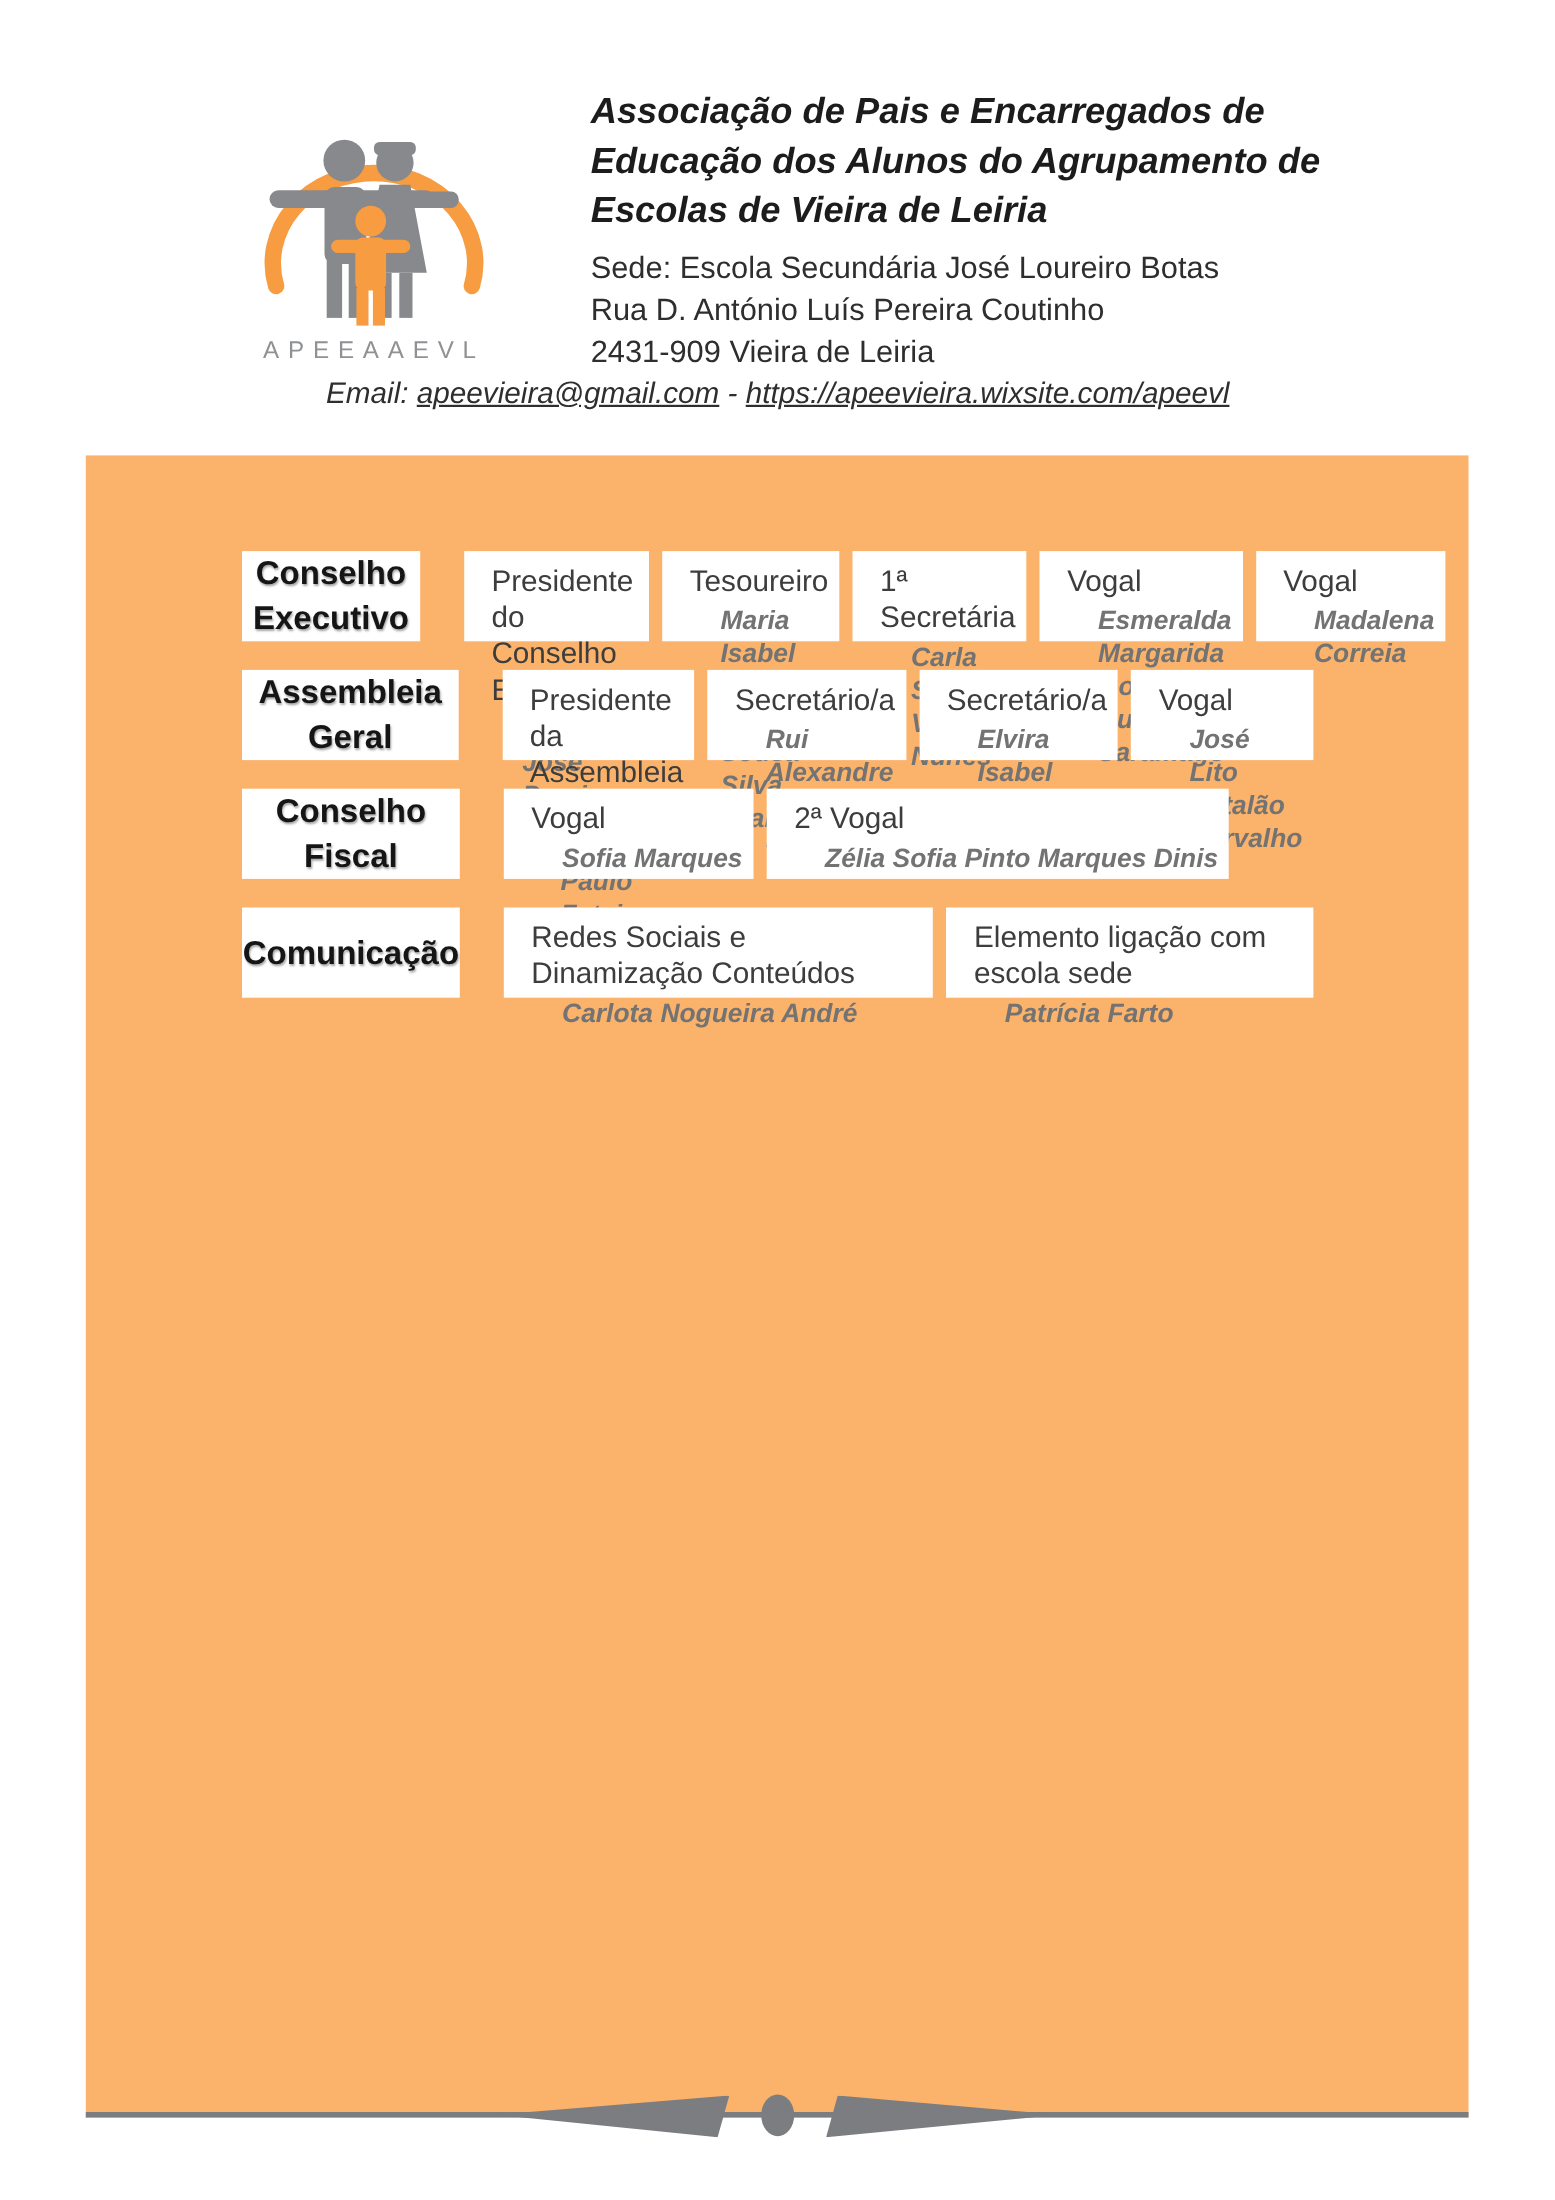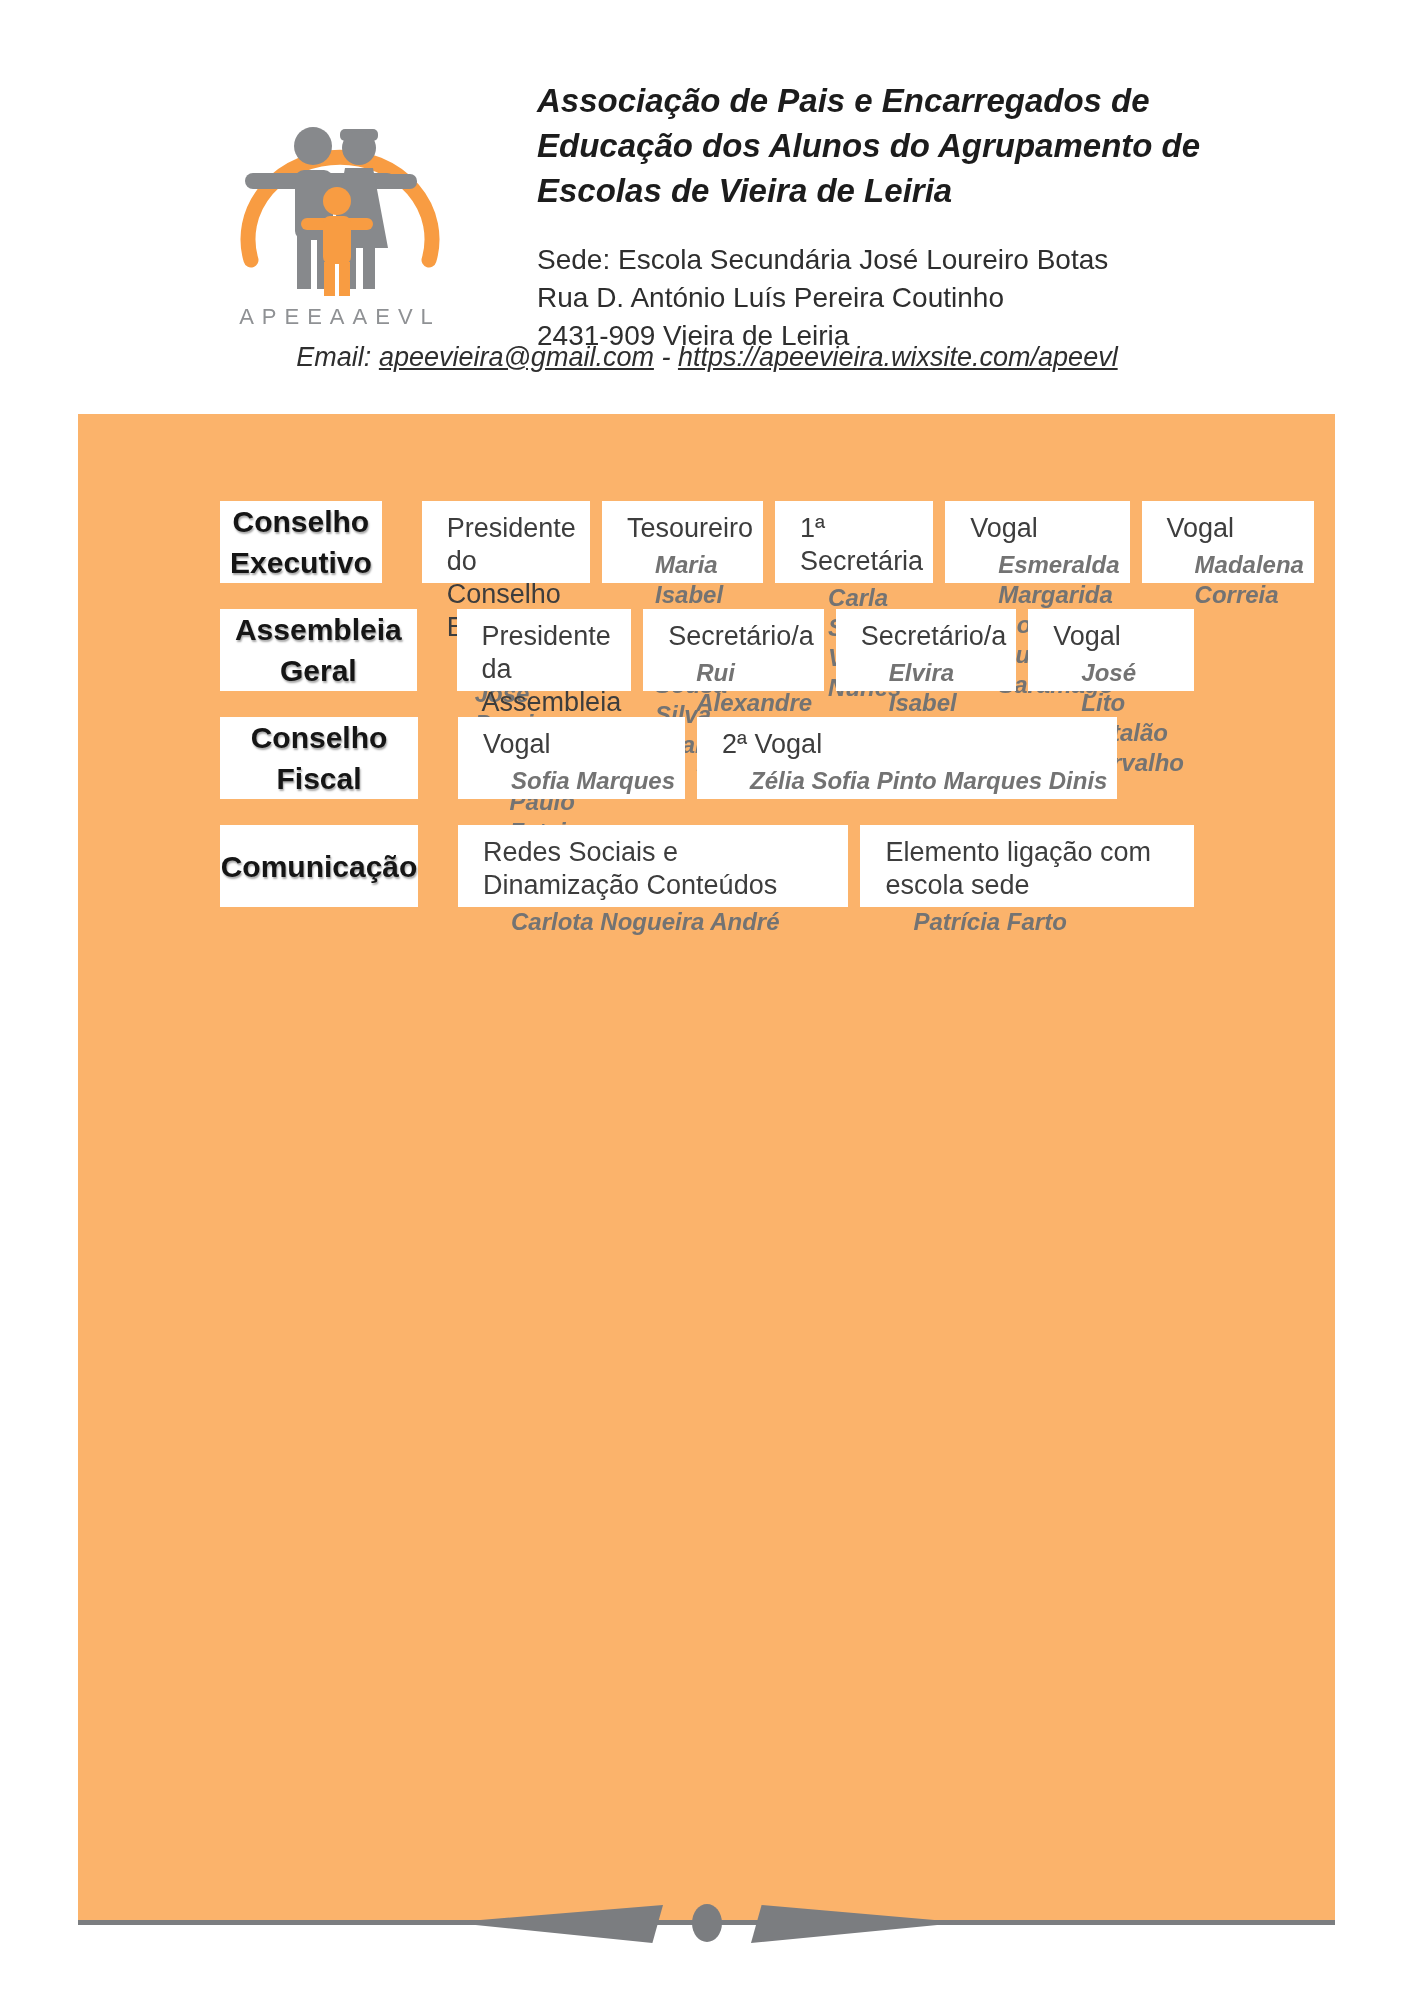--- a/index.html
+++ b/index.html
@@ -5,21 +5,21 @@
   html,body{margin:0;padding:0;}
   body{
     width:1414px;height:2000px;position:relative;background:#ffffff;
     font-family:"Liberation Sans", sans-serif;color:#2e2e2e;overflow:hidden;
   }
   
   .logo-block{position:absolute;left:225px;top:98px;width:230px;text-align:center;}
   .logo-caption{margin-top:2px;font-size:22px;letter-spacing:8px;color:#8f9194;}
   .title-block{position:absolute;left:537px;top:78px;width:800px;}
   .page-title{font-size:33px;font-weight:bold;font-style:italic;line-height:45px;color:var(--title-color,#1c1c1c);}
-  .address{margin-top:28px;font-size:28px;line-height:38px;color:#2e2e2e;}
+  .address{margin-top:12px;font-size:28px;line-height:38px;color:#2e2e2e;}
   .email-line{position:absolute;left:0;top:342px;width:1414px;text-align:center;
     font-size:27px;font-style:italic;color:#2e2e2e;}
   .email-line a{color:#2e2e2e;text-decoration:underline;}
   
   .panel{position:absolute;left:78px;top:414px;width:1257px;height:1511px;
     background:var(--panel-orange,#fbb36b);}
   .sections{position:absolute;left:142px;top:87px;width:974px;
     display:flex;flex-direction:column;gap:26px;}
   .section{display:flex;gap:40px;align-items:stretch;}
   .label-card{width:198px;box-sizing:border-box;background:#ffffff;

